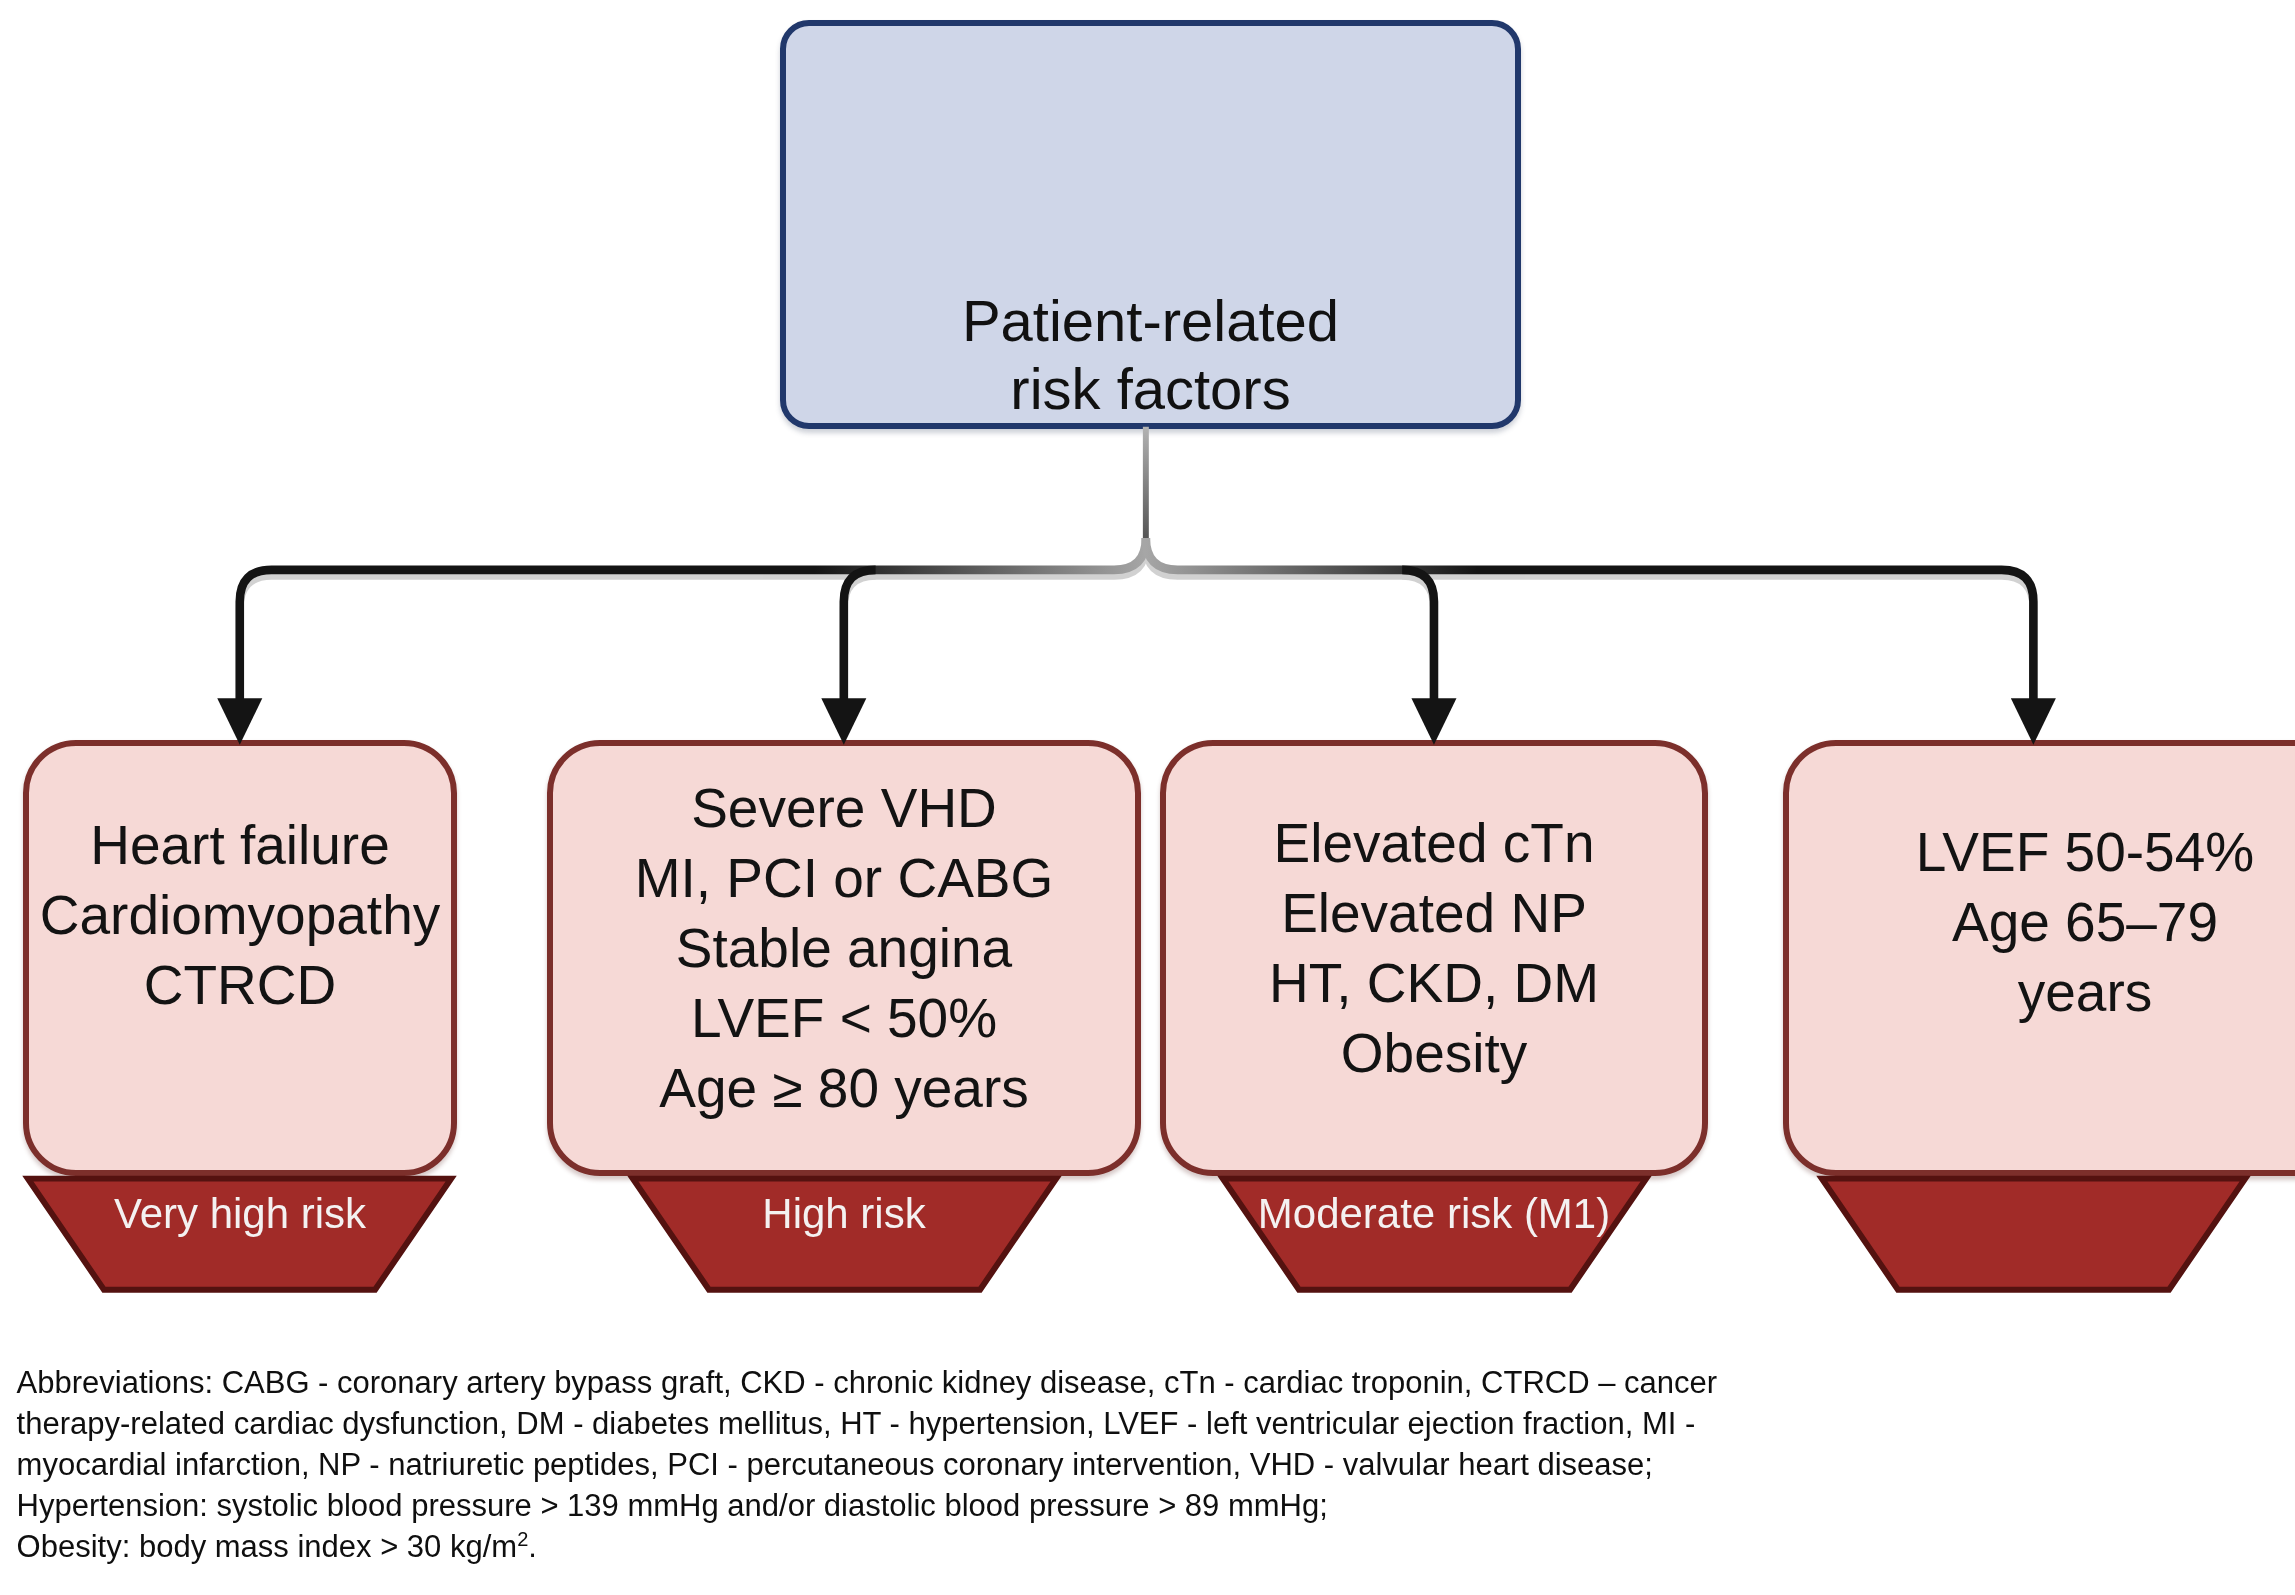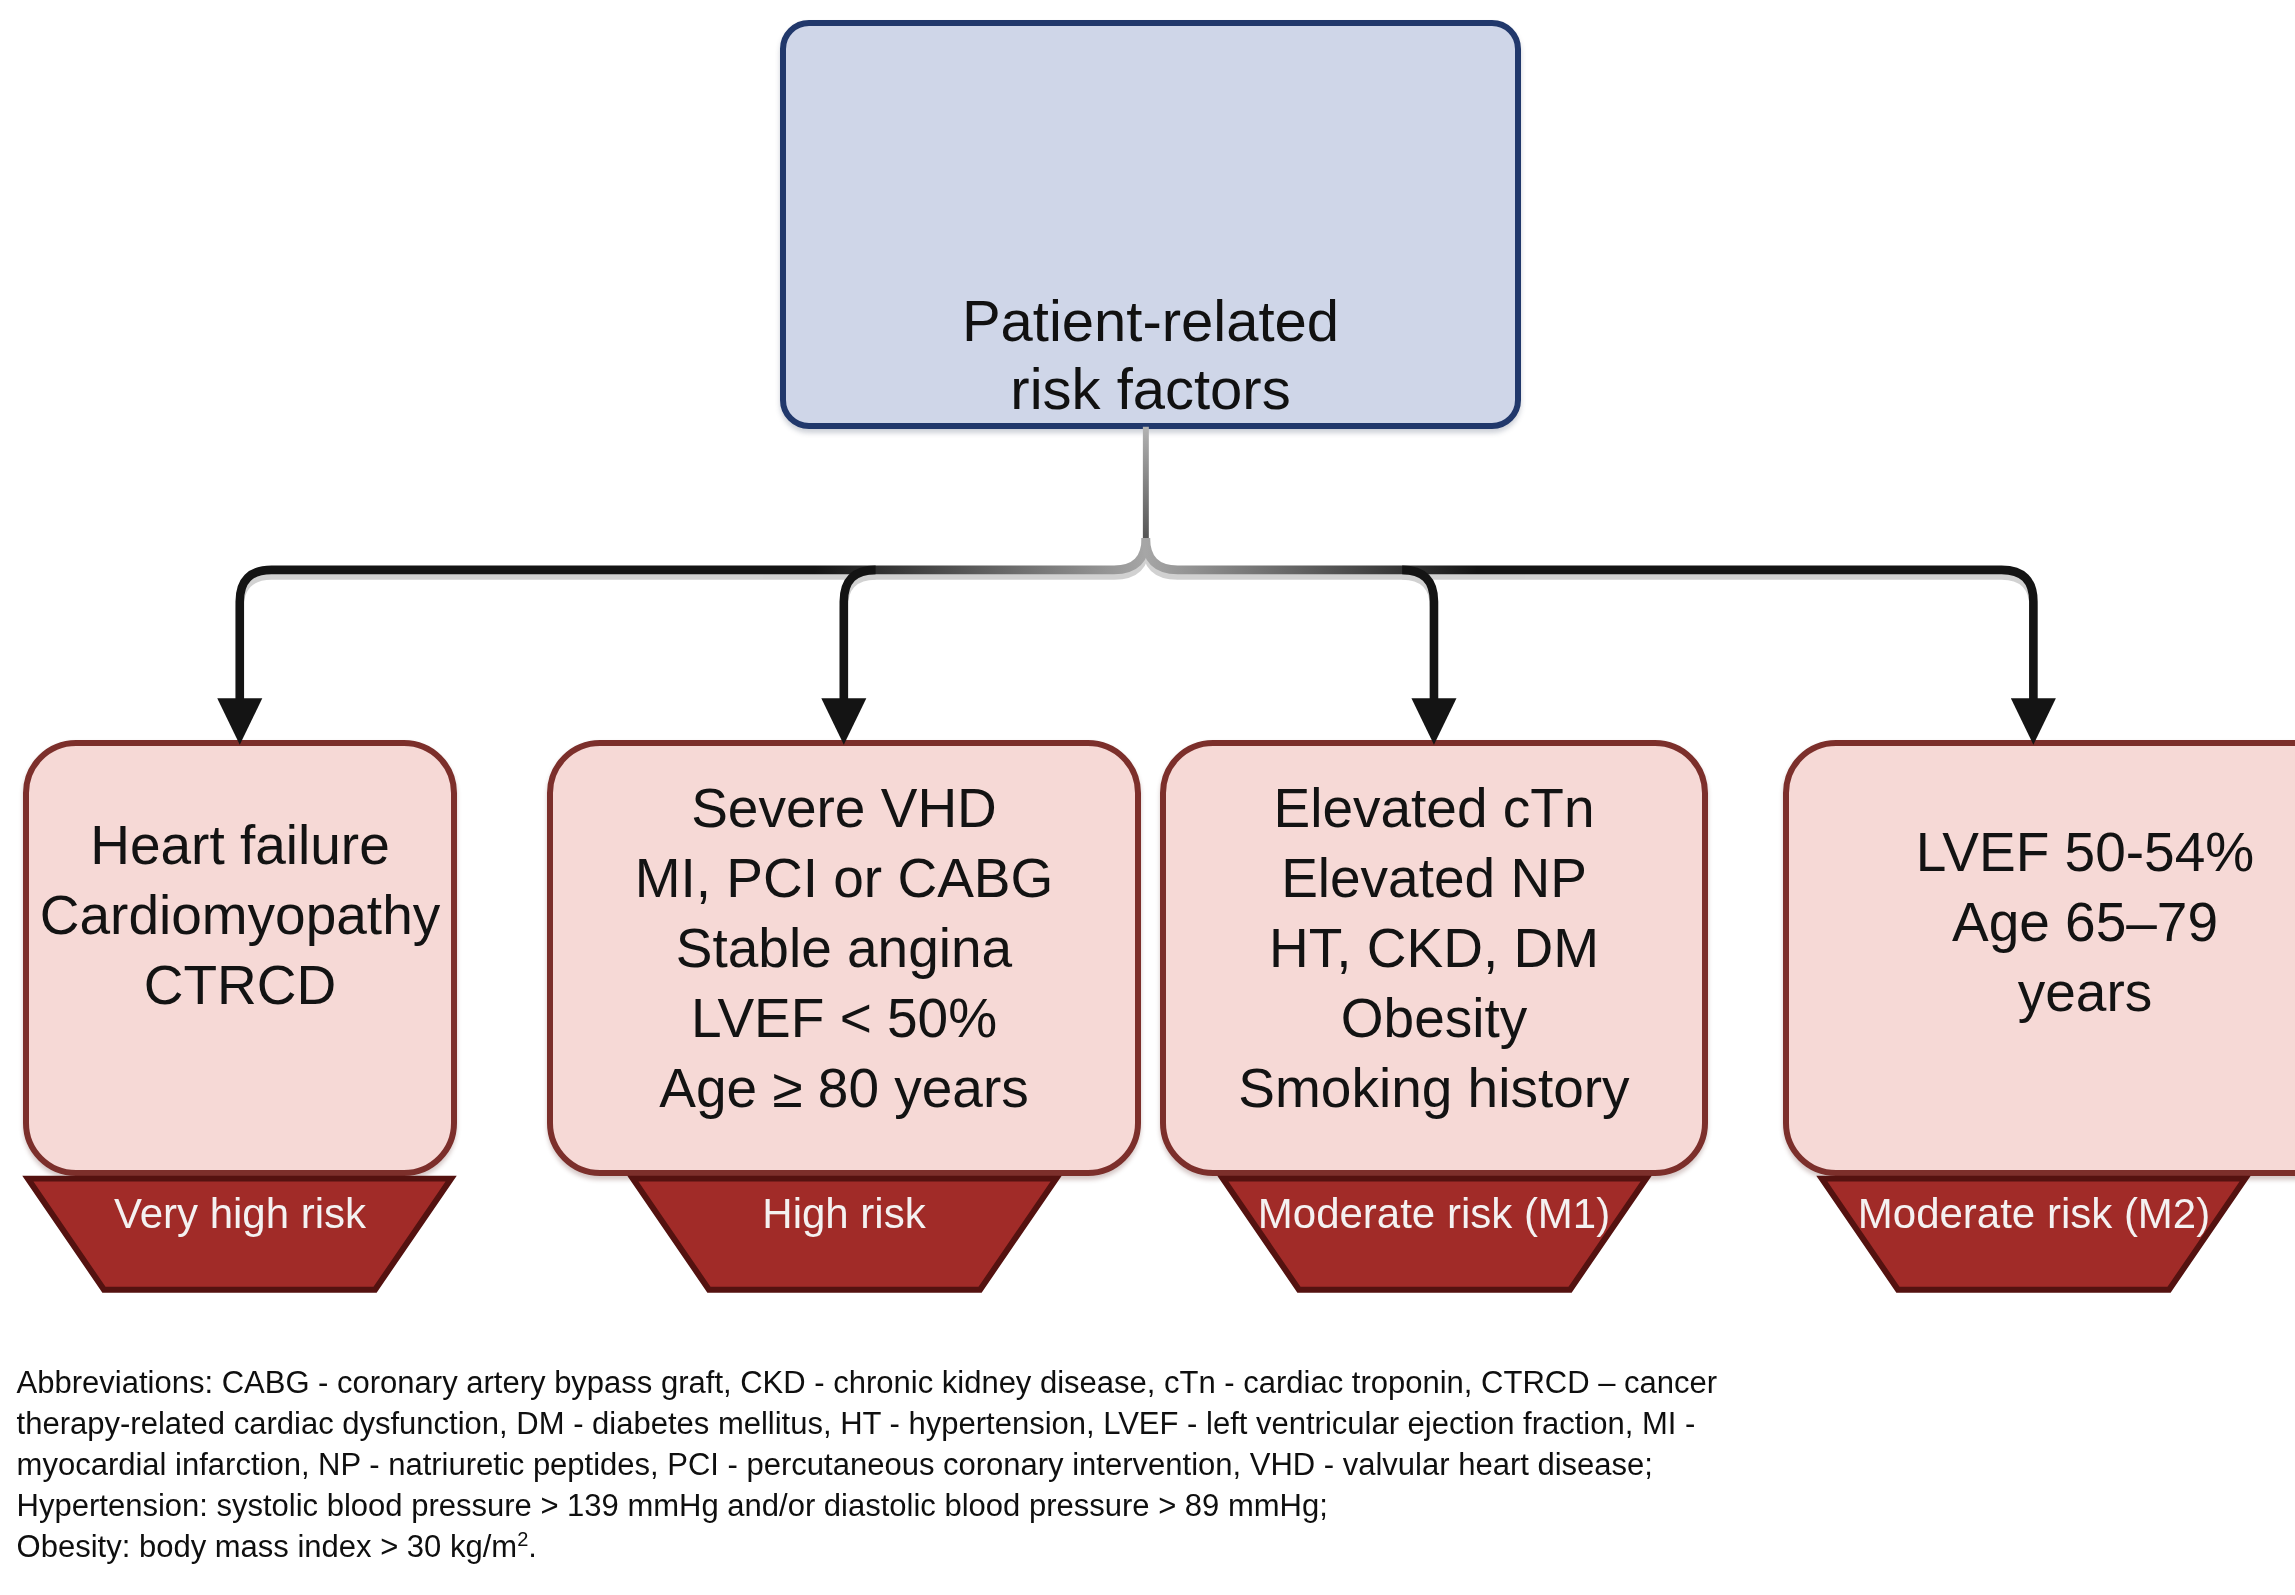--- a/index.html
+++ b/index.html
@@ -89,21 +89,20 @@
     <div class="line">Stable angina</div>
     <div class="line">LVEF &lt; 50%</div>
     <div class="line">Age ≥ 80 years</div>
   </div>
 
   <div class="factor-box b3">
     <div class="line">Elevated cTn</div>
     <div class="line">Elevated NP</div>
     <div class="line">HT, CKD, DM</div>
     <div class="line">Obesity</div>
-    <div class="line">Smoking history</div>
   </div>
 
   <div class="factor-box b4">
     <div class="line">LVEF 50-54%</div>
     <div class="line">Age 65–79</div>
     <div class="line">years</div>
   </div>
 
   <svg id="connectors" width="2295" height="1596" viewBox="0 0 3465 2409">
     <defs>
@@ -149,21 +148,20 @@
   <svg class="banner-svg t3" viewBox="0 0 720 186">
     <polygon points="40,7 680,7 565,175 155,175"></polygon>
   </svg>
   <svg class="banner-svg t4" viewBox="0 0 720 186">
     <polygon points="40,7 680,7 565,175 155,175"></polygon>
   </svg>
 
   <div class="risk-label l1">Very high risk</div>
   <div class="risk-label l2">High risk</div>
   <div class="risk-label l3">Moderate risk (M1)</div>
-  <div class="risk-label l4">Moderate risk (M2)</div>
 
   <div class="footnote">
     <div class="fline">Abbreviations: CABG - coronary artery bypass graft, CKD - chronic kidney disease, cTn - cardiac troponin, CTRCD – cancer</div>
     <div class="fline">therapy-related cardiac dysfunction, DM - diabetes mellitus, HT - hypertension, LVEF - left ventricular ejection fraction, MI -</div>
     <div class="fline">myocardial infarction, NP - natriuretic peptides, PCI - percutaneous coronary intervention, VHD - valvular heart disease;</div>
     <div class="fline">Hypertension: systolic blood pressure &gt; 139 mmHg and/or diastolic blood pressure &gt; 89 mmHg;</div>
     <div class="fline"><span>Obesity: body mass index &gt; 30 kg/m</span><sup>2</sup><span>.</span></div>
   </div>
 
 </div>

